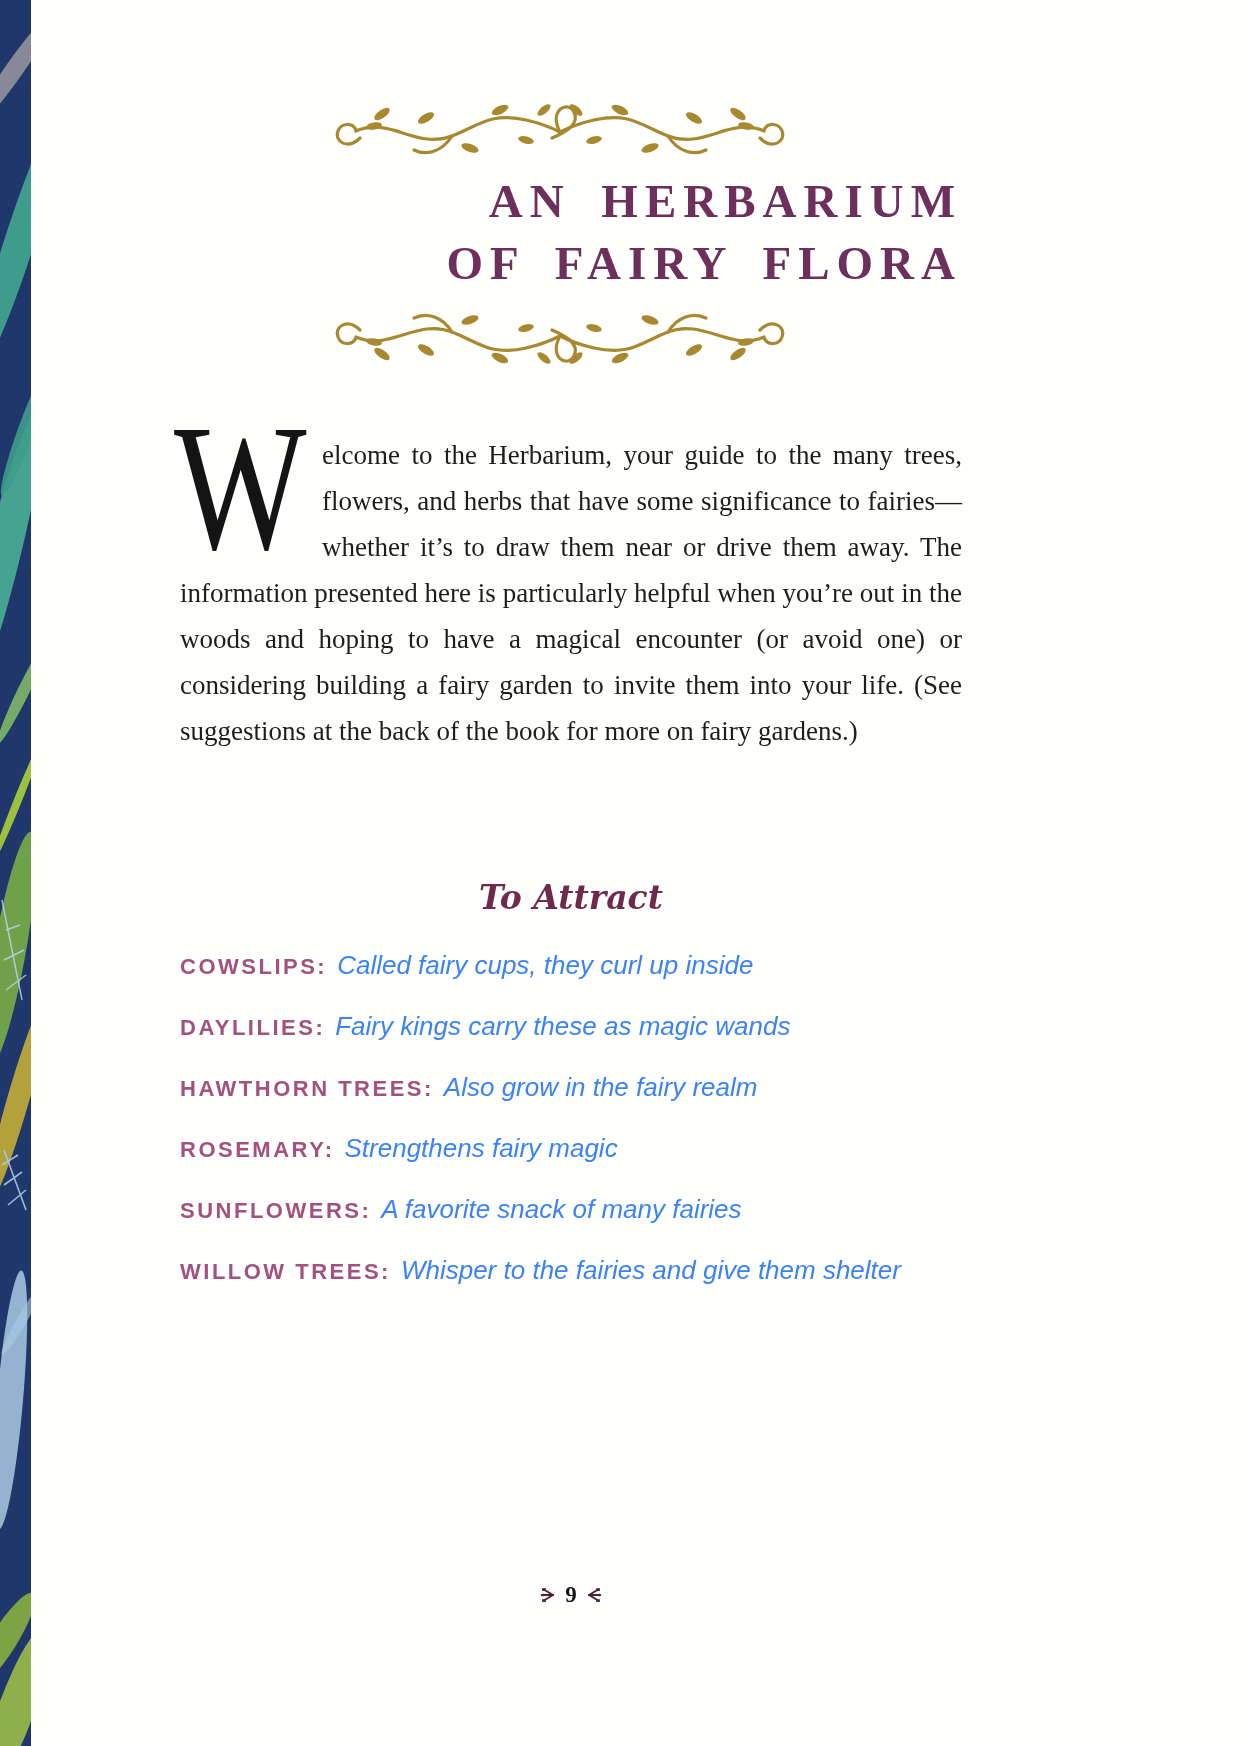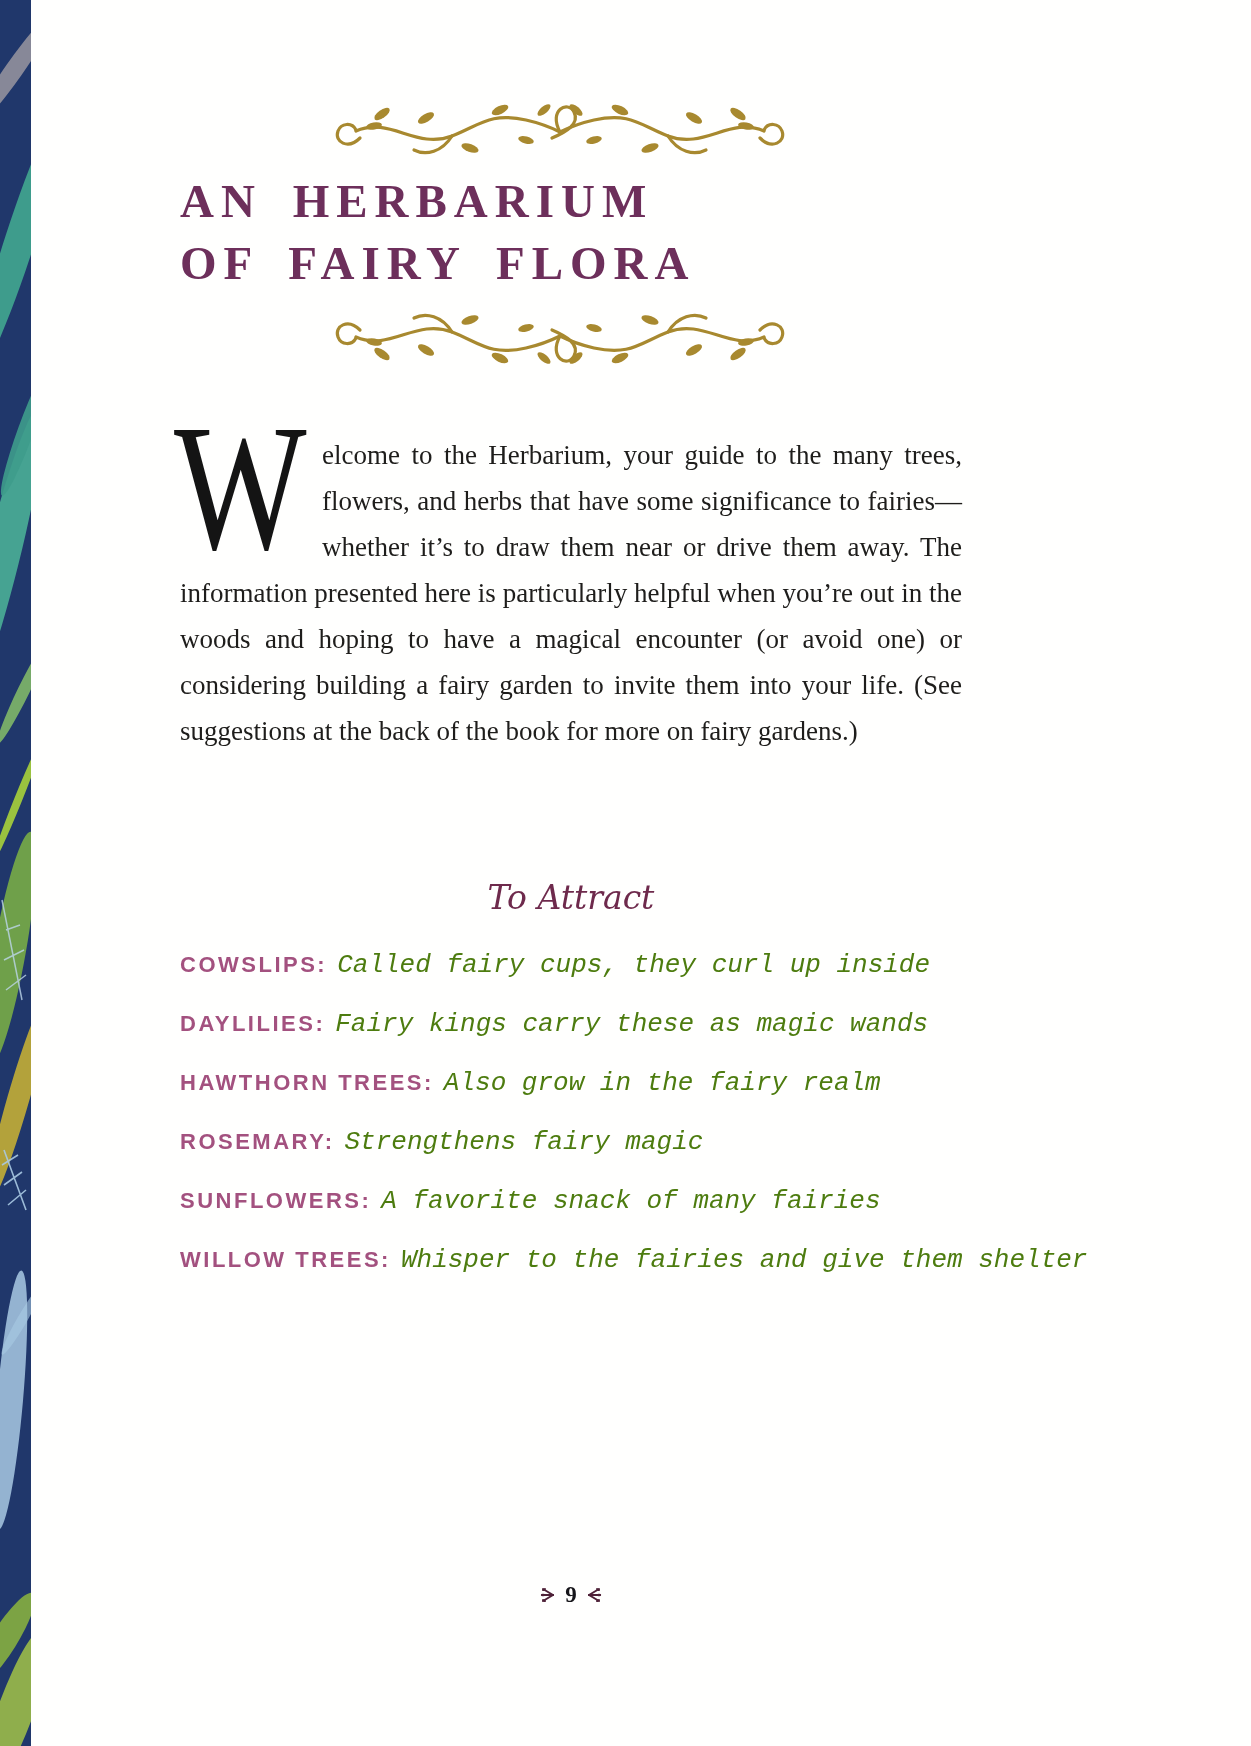--- a/index.html
+++ b/index.html
@@ -16,21 +16,21 @@
   .content{
     position:absolute;left:180px;top:0;width:782px;
   }
   .flourish{
     position:absolute;left:150px;width:460px;height:70px;
   }
   .flourish.top{top:98px;}
   .flourish.bottom{top:300px;transform:scaleY(-1);}
   .title{
     position:absolute;top:170px;left:0;width:782px;
-    text-align:left;
+    text-align:right;
     color:#6D2F5B;
     font-family:"Liberation Serif", serif;
     font-weight:bold;
     font-size:47px;
     letter-spacing:7px;
     word-spacing:12px;
     line-height:62px;
   }
   .intro{
     position:absolute;top:432px;left:0;width:782px;
@@ -45,44 +45,44 @@
     font-size:180px;line-height:1;
     font-family:"Liberation Serif", serif;
     color:#141414;
     transform:scaleX(0.78);
     transform-origin:left top;
   }
   .section-heading{
     position:absolute;top:878px;left:0;width:782px;
     text-align:center;
     font-family:"DejaVu Serif", serif;
-    font-style:italic;font-weight:normal;
+    font-style:italic;font-weight:bold;
     font-size:33px;
     color:#6E2A4C;
   }
   .entries{
     position:absolute;top:948px;left:0;width:800px;
   }
   .entry{
     margin:0 0 23px 0;
     line-height:34px;
     white-space:nowrap;
   }
   .entry-name{
     font-family:"Liberation Sans", sans-serif;
     font-weight:bold;
     font-size:22px;
     letter-spacing:2.5px;
     color:#A3517F;
   }
   .entry-desc{
-    font-family:Liberation Mono, monospace;
+    font-family:Liberation Sans, sans-serif;
     font-style:italic;
     font-size:26px;
-    color:#4d7c0f;
+    color:#3b82f6;
     margin-left:10px;
   }
   .footer{
     position:absolute;top:1582px;left:0;width:782px;
     display:flex;align-items:center;justify-content:center;gap:9px;
   }
   .page-number{
     font-family:"Liberation Serif", serif;
     font-weight:bold;font-size:23px;color:#16151a;
   }

